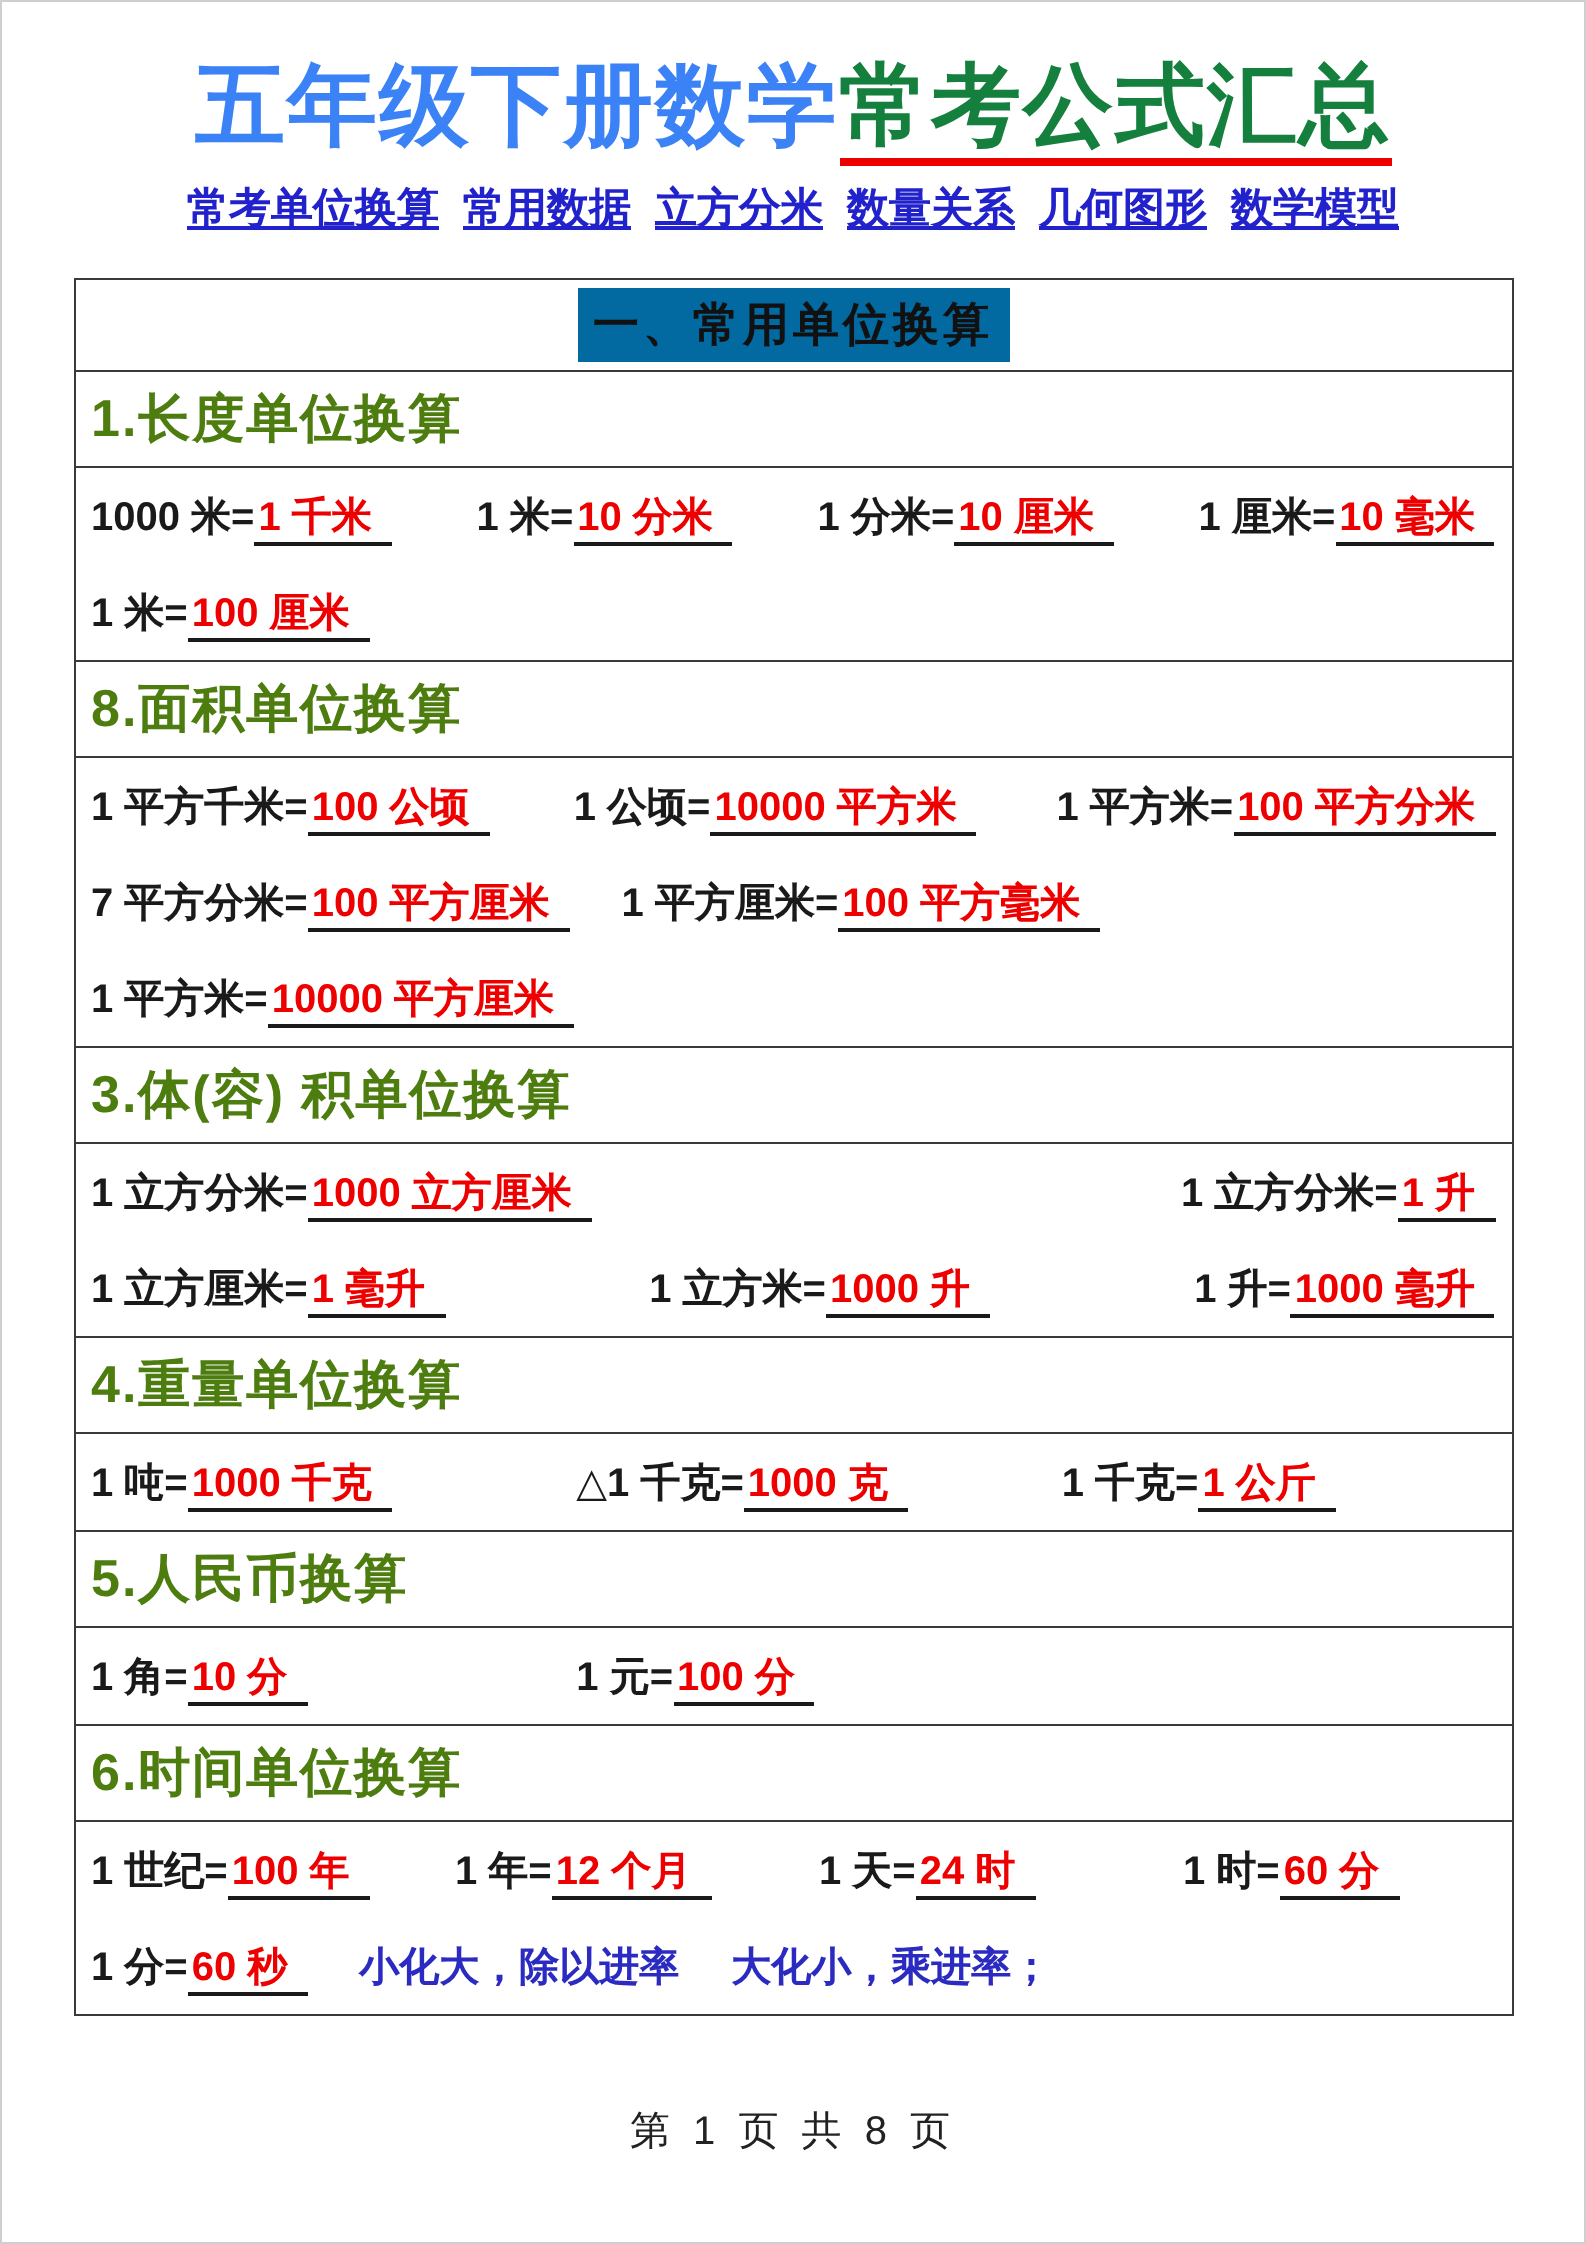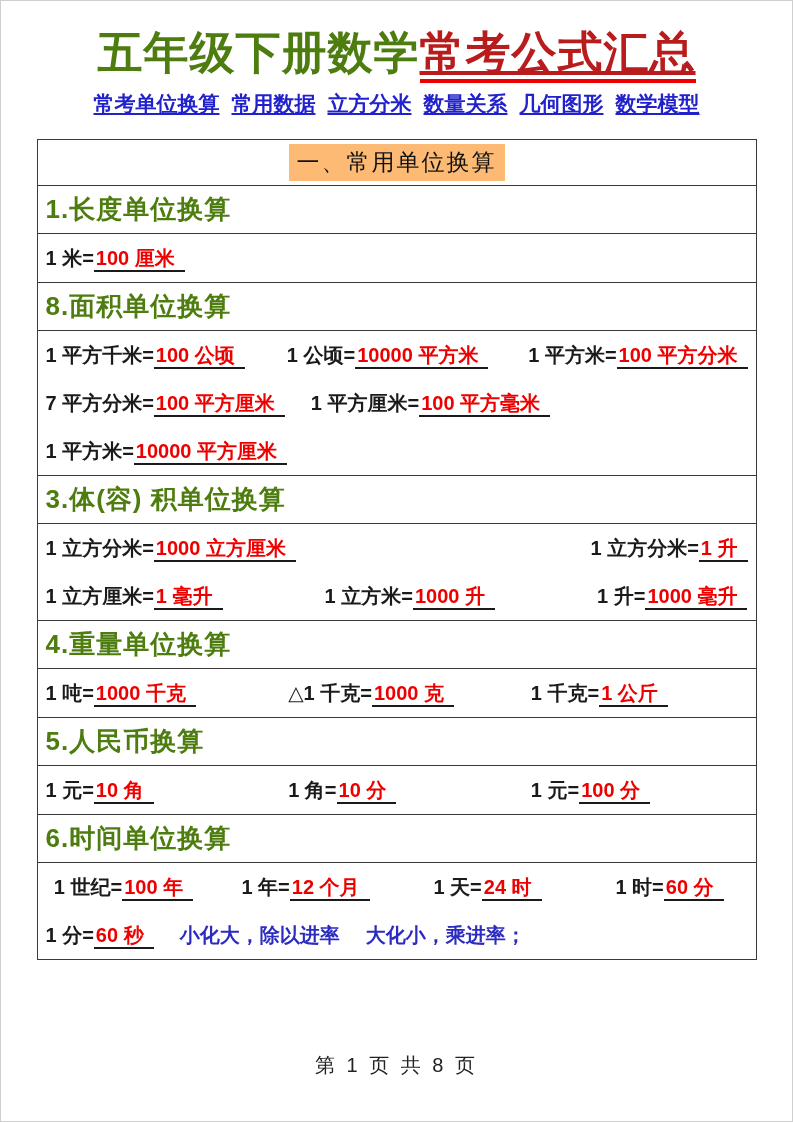--- a/index.html
+++ b/index.html
@@ -8,55 +8,54 @@
     width:793px; height:1122px; margin:0 auto; background:#ffffff;
     font-family:"Liberation Sans","DejaVu Sans",sans-serif;
     position:relative; overflow:hidden; border:1px solid #cfcfcf;
   }
   
   .title {
     text-align:center; padding-top:24px;
     font-size:45px; font-weight:bold; line-height:1.25;
     letter-spacing:1px; white-space:nowrap;
   }
-  .t-black { color:#4d7c0f;margin-top:36px; }
+  .t-black { color:#3b82f6;margin-top:36px; }
   .t-red {
-    color:#b91c1c;
+    color:#15803d;
     border-bottom:4px solid #ee0000;
     padding-bottom:1px;
-    text-decoration:underline;
   }
   
   .nav { text-align:center; margin-top:9px; font-size:21px; font-weight:bold; white-space:nowrap; }
   .nav a { color:#2222cc; text-decoration:underline; margin:0 6px; cursor:pointer; }
   
   .table {
     width:720px; margin:21px auto 0;
     border:1.5px solid #3a3a3a;
   }
   .row { border-bottom:1px solid #3a3a3a; padding:0 8px; }
   .row:last-child { border-bottom:none; }
   .header-row { height:46px; display:flex; align-items:center; justify-content:center; }
   .highlight {
-    background:#fdba74; color:#111;
-    font-size:23px; font-weight:normal; letter-spacing:2px;
+    background:#0369a1; color:#111;
+    font-size:23px; font-weight:bold; letter-spacing:2px;
     padding:3px 8px;
   }
   .sec-heading {
     height:48px; display:flex; align-items:center;
     color:#4d7c0f; font-weight:bold; font-size:26px; letter-spacing:1px;
   }
   .content-row { padding:0 8px; }
   .line {
     height:48px; display:flex; align-items:center;
     gap:26px; font-size:20px; font-weight:600; color:#1a1a1a; white-space:nowrap;
   }
   .line.justify { justify-content:space-between; gap:0; }
   .line.cols3 { display:grid; grid-template-columns:repeat(3,1fr); align-items:center; }
-  .line.cols4 { display:grid; grid-template-columns:repeat(4,1fr); align-items:center;text-align:center; }
+  .line.cols4 { display:grid; grid-template-columns:repeat(4,1fr); align-items:center; }
   .eq { display:inline-block; }
   .eq-pre { color:#1a1a1a; }
   .eq-val {
     color:#ee0000;
     border-bottom:2px solid #1a1a1a;
     padding:0 10px 1px 2px;
   }
   .note { color:#2b2bc2; font-weight:bold; }
   
   .footer {
@@ -73,20 +72,26 @@
 
   <nav class="nav"><a>常考单位换算</a><a>常用数据</a><a>立方分米</a><a>数量关系</a><a>几何图形</a><a>数学模型</a></nav>
 
   <div class="table">
     <div class="row header-row">
       <span class="highlight">一、常用单位换算</span>
     </div>
 
   <div class="row sec-heading">1.长度单位换算</div>
       <div class="row content-row">
+        <div class="line justify">
+          <span class="eq"><span class="eq-pre">1000 米=</span><span class="eq-val">1 千米</span></span>
+          <span class="eq"><span class="eq-pre">1 米=</span><span class="eq-val">10 分米</span></span>
+          <span class="eq"><span class="eq-pre">1 分米=</span><span class="eq-val">10 厘米</span></span>
+          <span class="eq"><span class="eq-pre">1 厘米=</span><span class="eq-val">10 毫米</span></span>
+        </div>
         <div class="line">
           <span class="eq"><span class="eq-pre">1 米=</span><span class="eq-val">100 厘米</span></span>
         </div>
       </div>
       <div class="row sec-heading">8.面积单位换算</div>
       <div class="row content-row">
         <div class="line cols3">
           <span class="eq"><span class="eq-pre">1 平方千米=</span><span class="eq-val">100 公顷</span></span>
           <span class="eq"><span class="eq-pre">1 公顷=</span><span class="eq-val">10000 平方米</span></span>
           <span class="eq"><span class="eq-pre">1 平方米=</span><span class="eq-val">100 平方分米</span></span>
@@ -115,21 +120,20 @@
       <div class="row content-row">
         <div class="line cols3">
           <span class="eq"><span class="eq-pre">1 吨=</span><span class="eq-val">1000 千克</span></span>
           <span class="eq"><span class="eq-pre">△1 千克=</span><span class="eq-val">1000 克</span></span>
           <span class="eq"><span class="eq-pre">1 千克=</span><span class="eq-val">1 公斤</span></span>
         </div>
       </div>
       <div class="row sec-heading">5.人民币换算</div>
       <div class="row content-row">
         <div class="line cols3">
-          <span class="eq"><span class="eq-pre">1 元=</span><span class="eq-val">10 角</span></span>
           <span class="eq"><span class="eq-pre">1 角=</span><span class="eq-val">10 分</span></span>
           <span class="eq"><span class="eq-pre">1 元=</span><span class="eq-val">100 分</span></span>
         </div>
       </div>
       <div class="row sec-heading">6.时间单位换算</div>
       <div class="row content-row">
         <div class="line cols4">
           <span class="eq"><span class="eq-pre">1 世纪=</span><span class="eq-val">100 年</span></span>
           <span class="eq"><span class="eq-pre">1 年=</span><span class="eq-val">12 个月</span></span>
           <span class="eq"><span class="eq-pre">1 天=</span><span class="eq-val">24 时</span></span>

